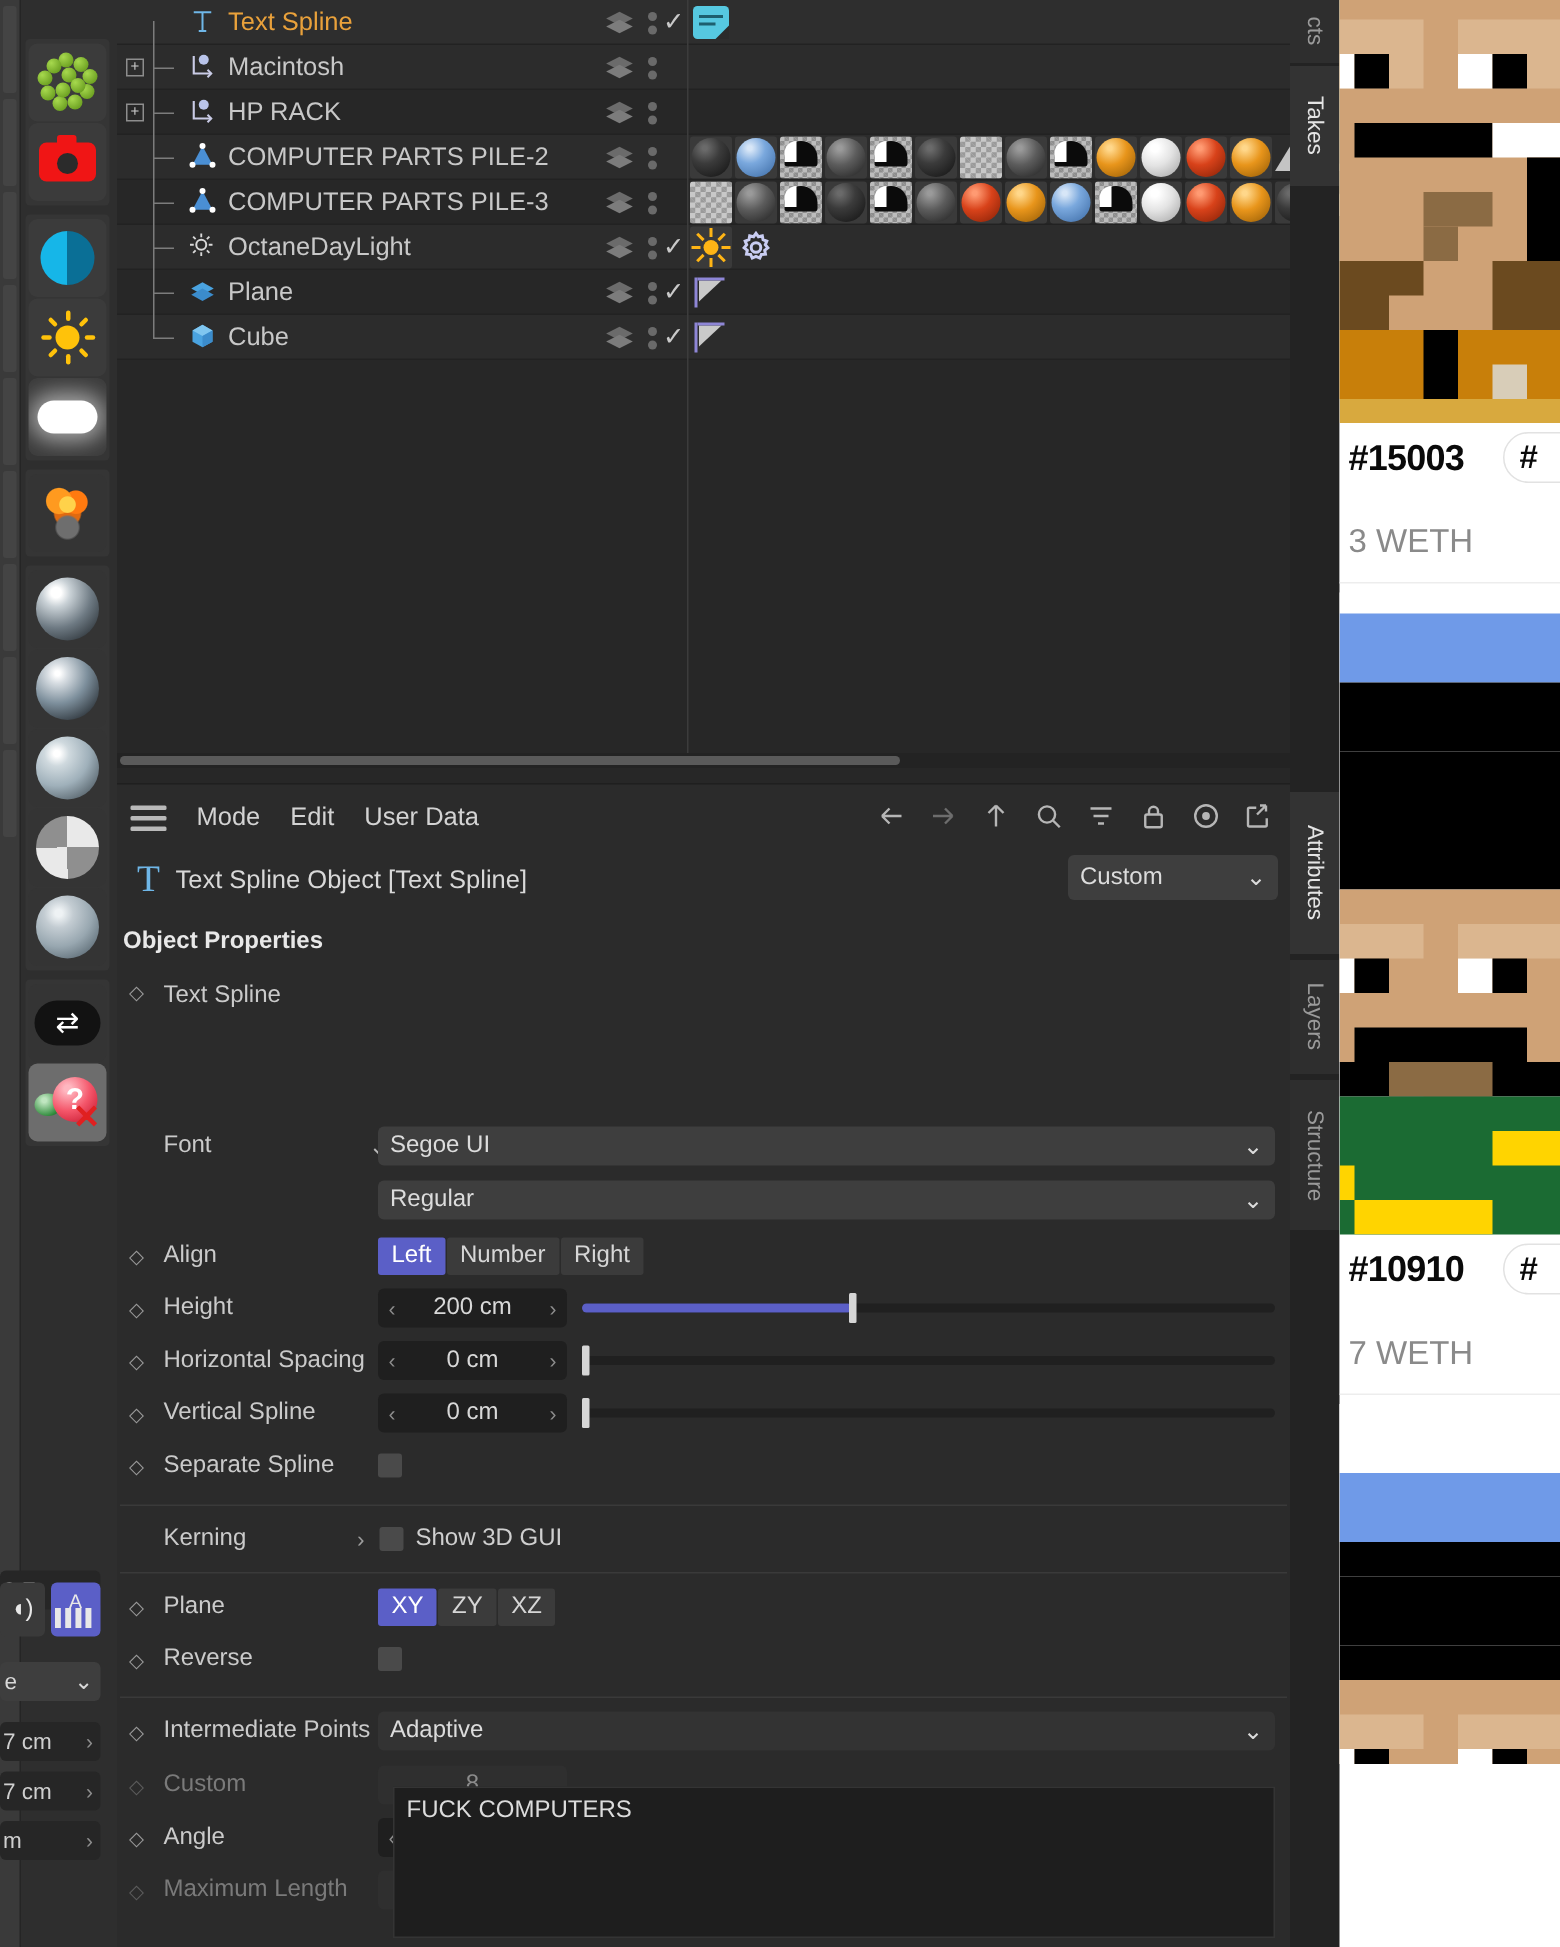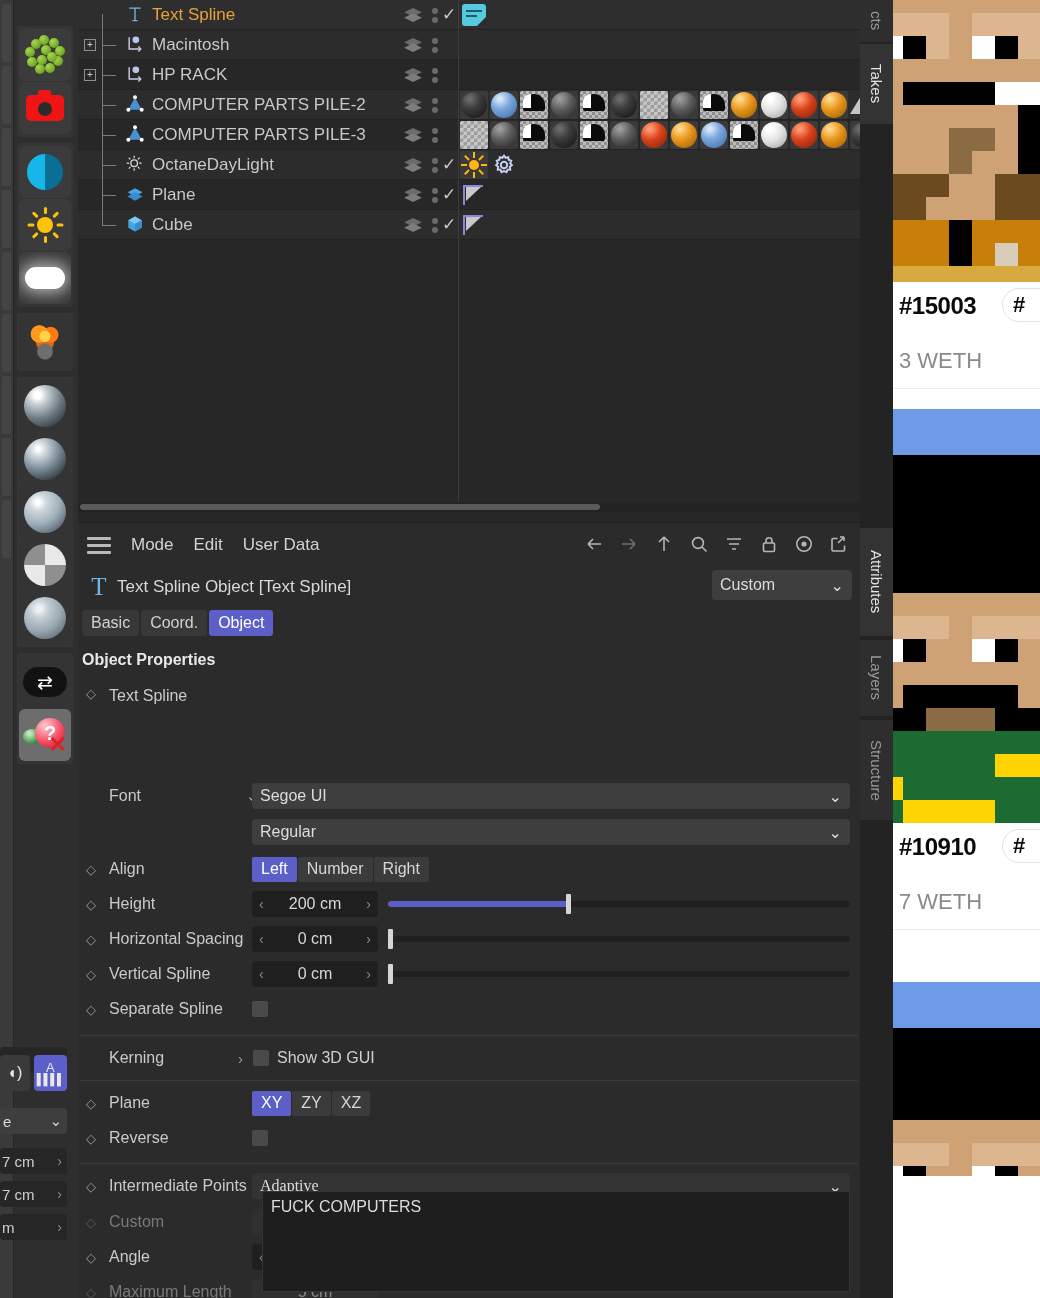--- a/index.html
+++ b/index.html
@@ -890,25 +890,20 @@
 
     <div class="am-title">
       <div class="am-ticon">T</div>
       <div class="am-tname">Text Spline Object [Text Spline]</div>
       <div class="am-preset">
         <span>Custom</span>
         <span>⌄</span>
       </div>
     </div>
 
-    <div class="am-tabs">
-      <div class="am-tab">Basic</div>
-      <div class="am-tab">Coord.</div>
-      <div class="am-tab active">Object</div>
-    </div>
 
     <div class="am-body">
       <div class="am-section">Object Properties</div>
 
       <div class="prow" style="height:105px; align-items:flex-start; padding-top:10px;">
         <div class="pdiamond">◇</div>
         <div class="plabel">Text Spline</div>
       </div>
 
       <div class="prow" style="margin-top:-2px;">
@@ -1035,21 +1030,21 @@
         <div class="pctl">
           <div class="chk"></div>
         </div>
       </div>
 
       <div class="sep" style="margin-top:9px;"></div>
 
       <div class="prow">
         <div class="pdiamond">◇</div>
         <div class="plabel" style="width:164px">Intermediate Points</div>
-        <div class="pctl" style="margin-right:10px;margin-left:-12px;font-family:Liberation Serif, serif;">
+        <div class="pctl" style="margin-right:10px;margin-left:-12px;">
           <div class="dropdown dark">
             <span>Adaptive</span>
             <span>⌄</span>
           </div>
         </div>
       </div>
 
       <div class="prow" style="margin-top:4px;">
         <div class="pdiamond dim">◇</div>
         <div class="plabel dim">Custom</div>

